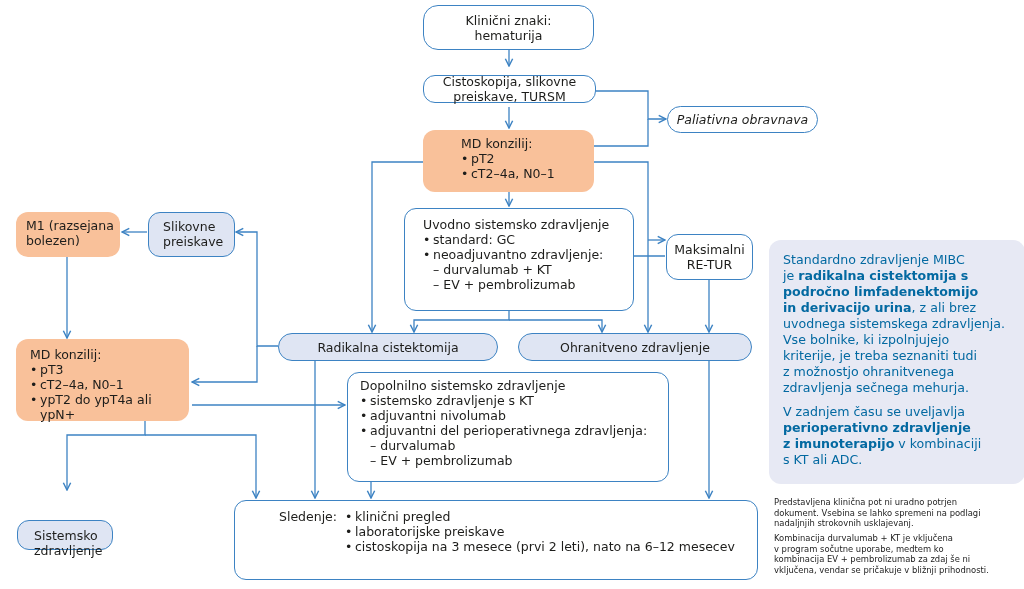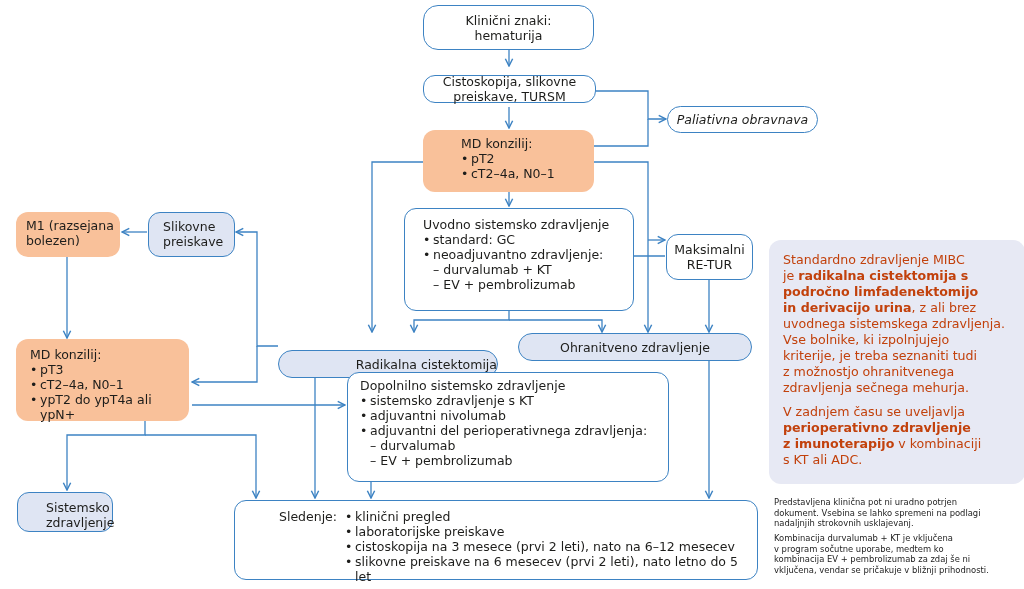--- a/index.html
+++ b/index.html
@@ -12,21 +12,21 @@
   .box.pill { border-radius:14px; }
   .center { display:flex; flex-direction:column; align-items:center; justify-content:center; text-align:center; }
   .title { font-weight:normal; }
   .list { margin:0; padding:0; list-style:none; }
   .list li { position:relative; padding-left:10px; }
   .list li::before { content:"•"; position:absolute; left:0; }
   .sub { padding-left:10px; }
   .sub span::before { content:"– "; }
   svg.wires { position:absolute; left:0; top:0; }
   .note { position:absolute; left:769px; top:240px; width:256px; height:244px; box-sizing:border-box;
-          background:#e7e9f4; border-radius:12px; padding:12px 10px 10px 14px; font-size:12.6px; line-height:16px; color:#c2410c; }
+          background:#e7e9f4; border-radius:12px; padding:12px 10px 10px 14px; font-size:12.6px; line-height:16px; color:#0369a1; }
   .note p { margin:0 0 8px 0; }
   .foot { position:absolute; left:774px; font-size:8.4px; line-height:10.5px; color:#222; width:250px; }
   .line { display:block; }
 </style>
 </head>
 <body>
 
 <svg class="wires" width="1024" height="589">
   <defs>
     <marker id="arr" viewBox="0 0 10 10" refX="9" refY="5" markerWidth="7" markerHeight="7" orient="auto-start-reverse">
@@ -103,21 +103,21 @@
   <div class="sub">
       <span class="line">EV + pembrolizumab</span>
     </div>
 </div>
 
 <div class="box center" style="left:666px;top:234px;width:87px;height:46px;">
   <span>Maksimalni</span>
   <span>RE-TUR</span>
 </div>
 
-<div class="box blue pill center" style="left:278px;top:350px;width:220px;height:28px;align-items:flex-end;">
+<div class="box blue pill center" style="left:278px;top:333px;width:220px;height:28px;">
   <span>Radikalna cistektomija</span>
 </div>
 
 <div class="box blue pill center" style="left:518px;top:333px;width:234px;height:28px;">
   <span>Ohranitveno zdravljenje</span>
 </div>
 
 <div class="box orange" style="left:16px;top:339px;width:173px;height:82px;padding:8px 0 0 14px;">
   <div class="title">MD konzilij:</div>
   <ul class="list">
@@ -135,32 +135,31 @@
     <li>adjuvantni del perioperativnega zdravljenja:</li>
   </ul>
   <div class="sub">
       <span class="line">durvalumab</span>
     </div>
   <div class="sub">
       <span class="line">EV + pembrolizumab</span>
     </div>
 </div>
 
-<div class="box blue" style="left:17px;top:492px;width:96px;height:40px;padding:7px 0 0 28px;">
+<div class="box blue" style="left:17px;top:520px;width:96px;height:30px;padding:7px 0 0 16px;">
   <span class="line">Sistemsko</span>
   <span class="line">zdravljenje</span>
 </div>
 
 <div class="box" style="left:234px;top:500px;width:524px;height:80px;padding:8px 0 0 0;">
   <span style="position:absolute;left:44px;top:8px;">Sledenje:</span>
   <ul class="list" style="position:absolute;left:110px;top:8px;">
     <li>klinični pregled</li>
     <li>laboratorijske preiskave</li>
     <li>cistoskopija na 3 mesece (prvi 2 leti), nato na 6–12 mesecev</li>
-    <li>slikovne preiskave na 6 mesecev (prvi 2 leti), nato letno do 5 let</li>
   </ul>
 </div>
 
 <div class="note">
   <p>
     <span class="line">Standardno zdravljenje MIBC</span>
     <span>je </span><b>radikalna cistektomija s</b><br>
     <b>področno limfadenektomijo</b><br>
     <b>in derivacijo urina</b><span>, z ali brez</span><br>
     <span class="line">uvodnega sistemskega zdravljenja.</span>

